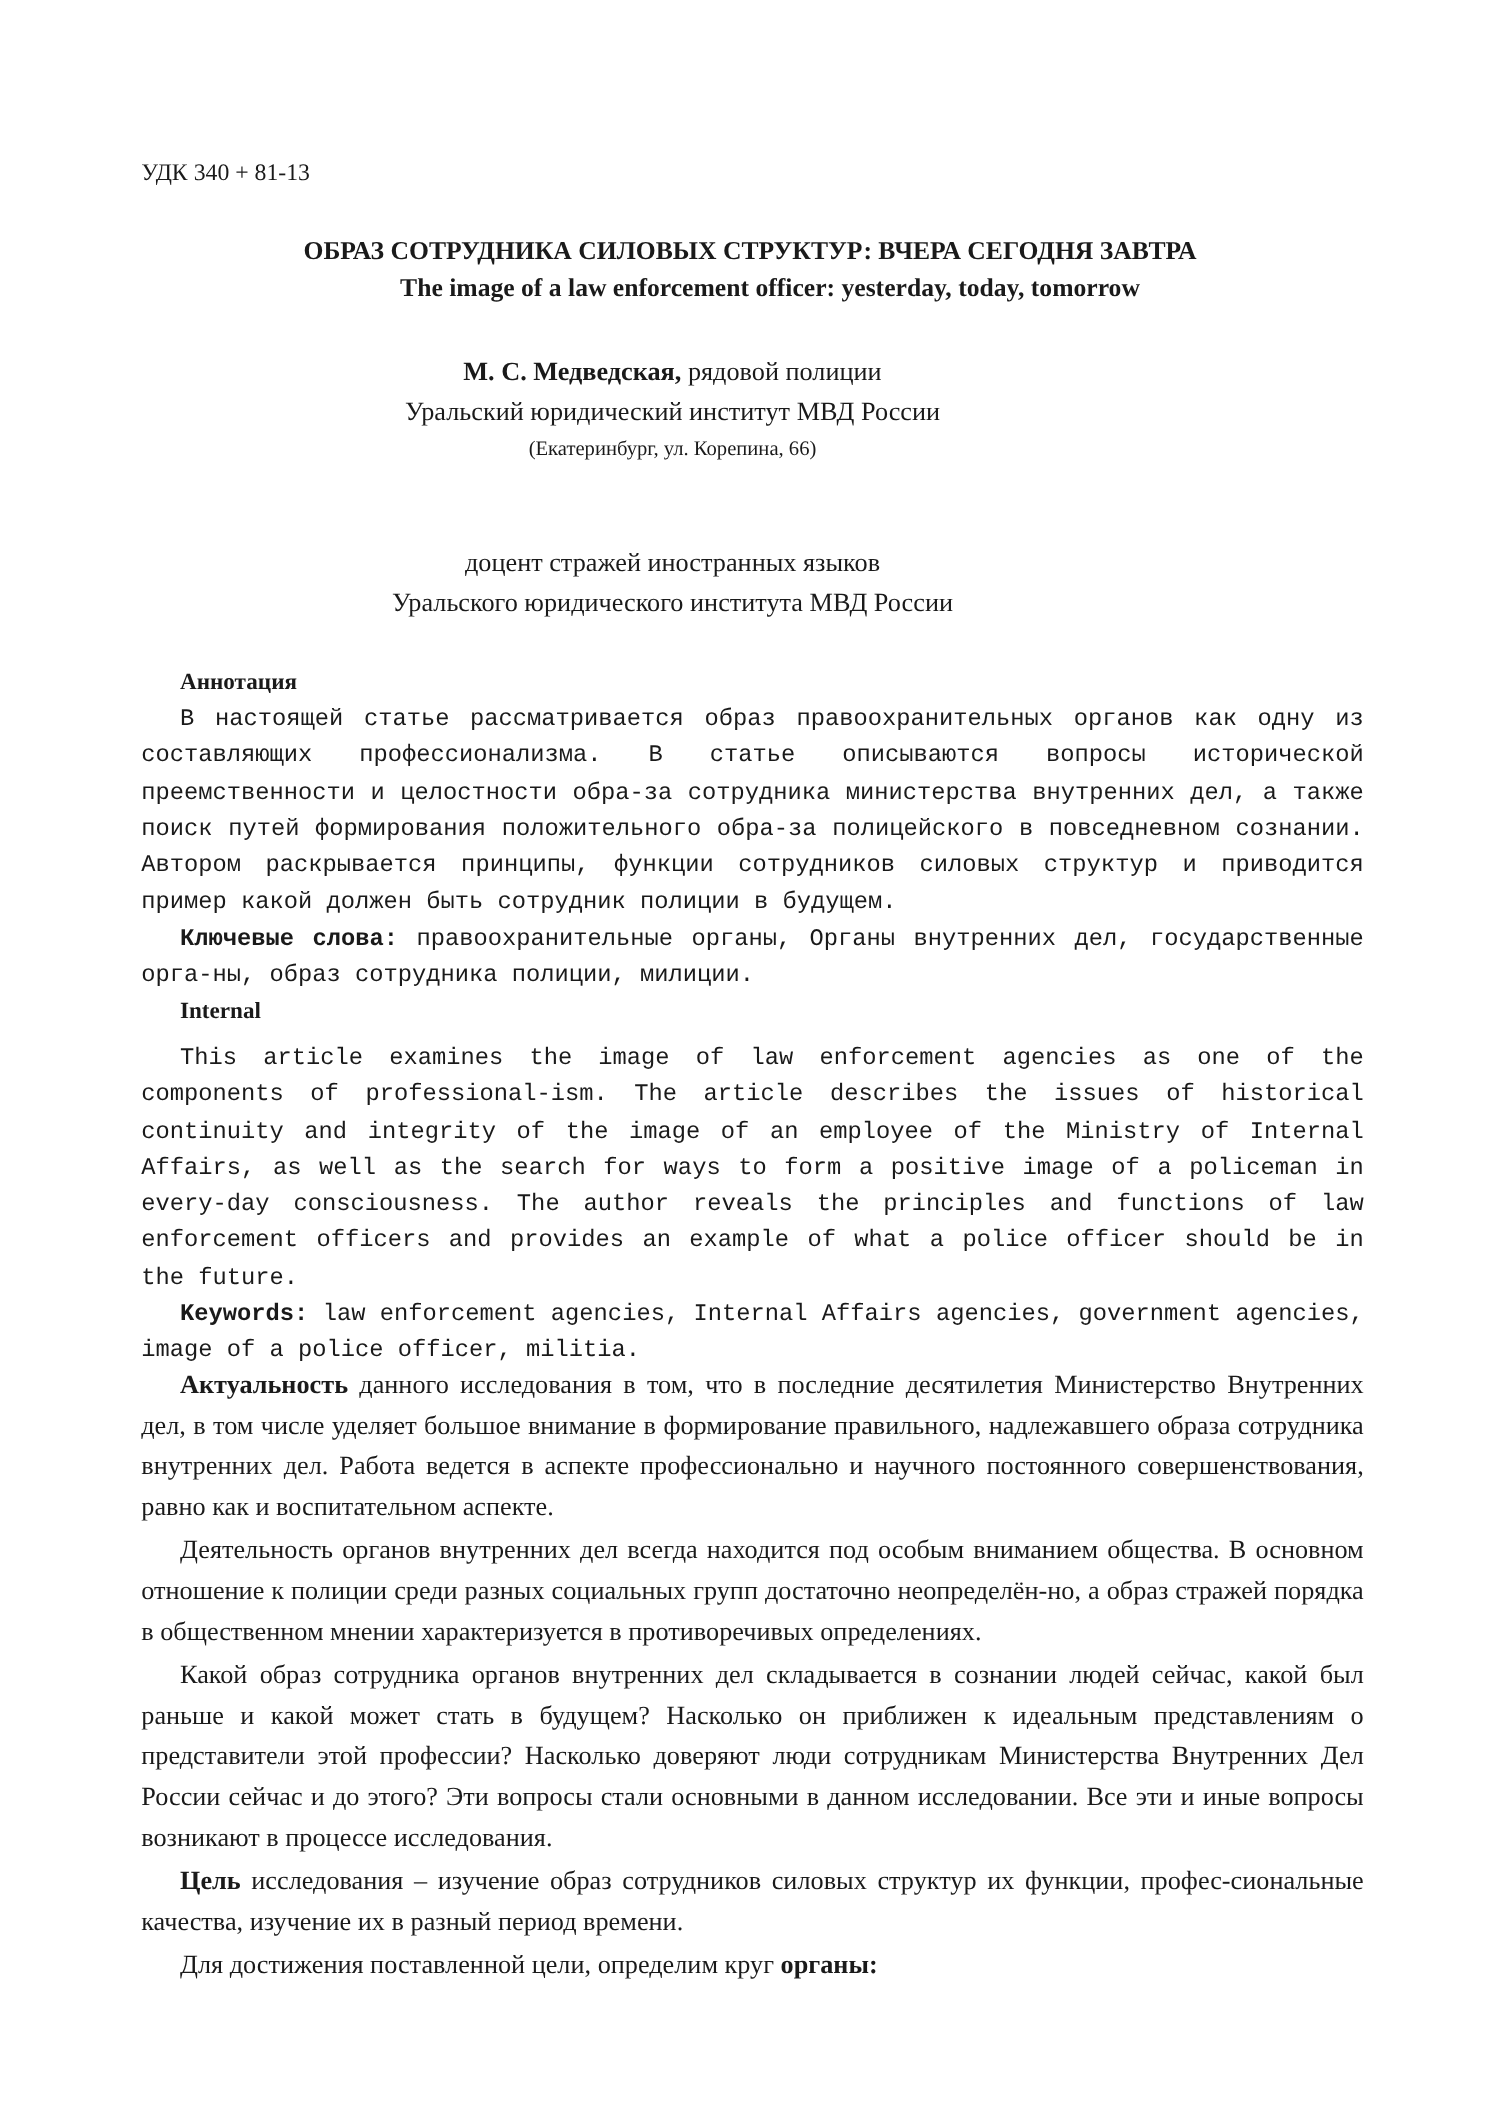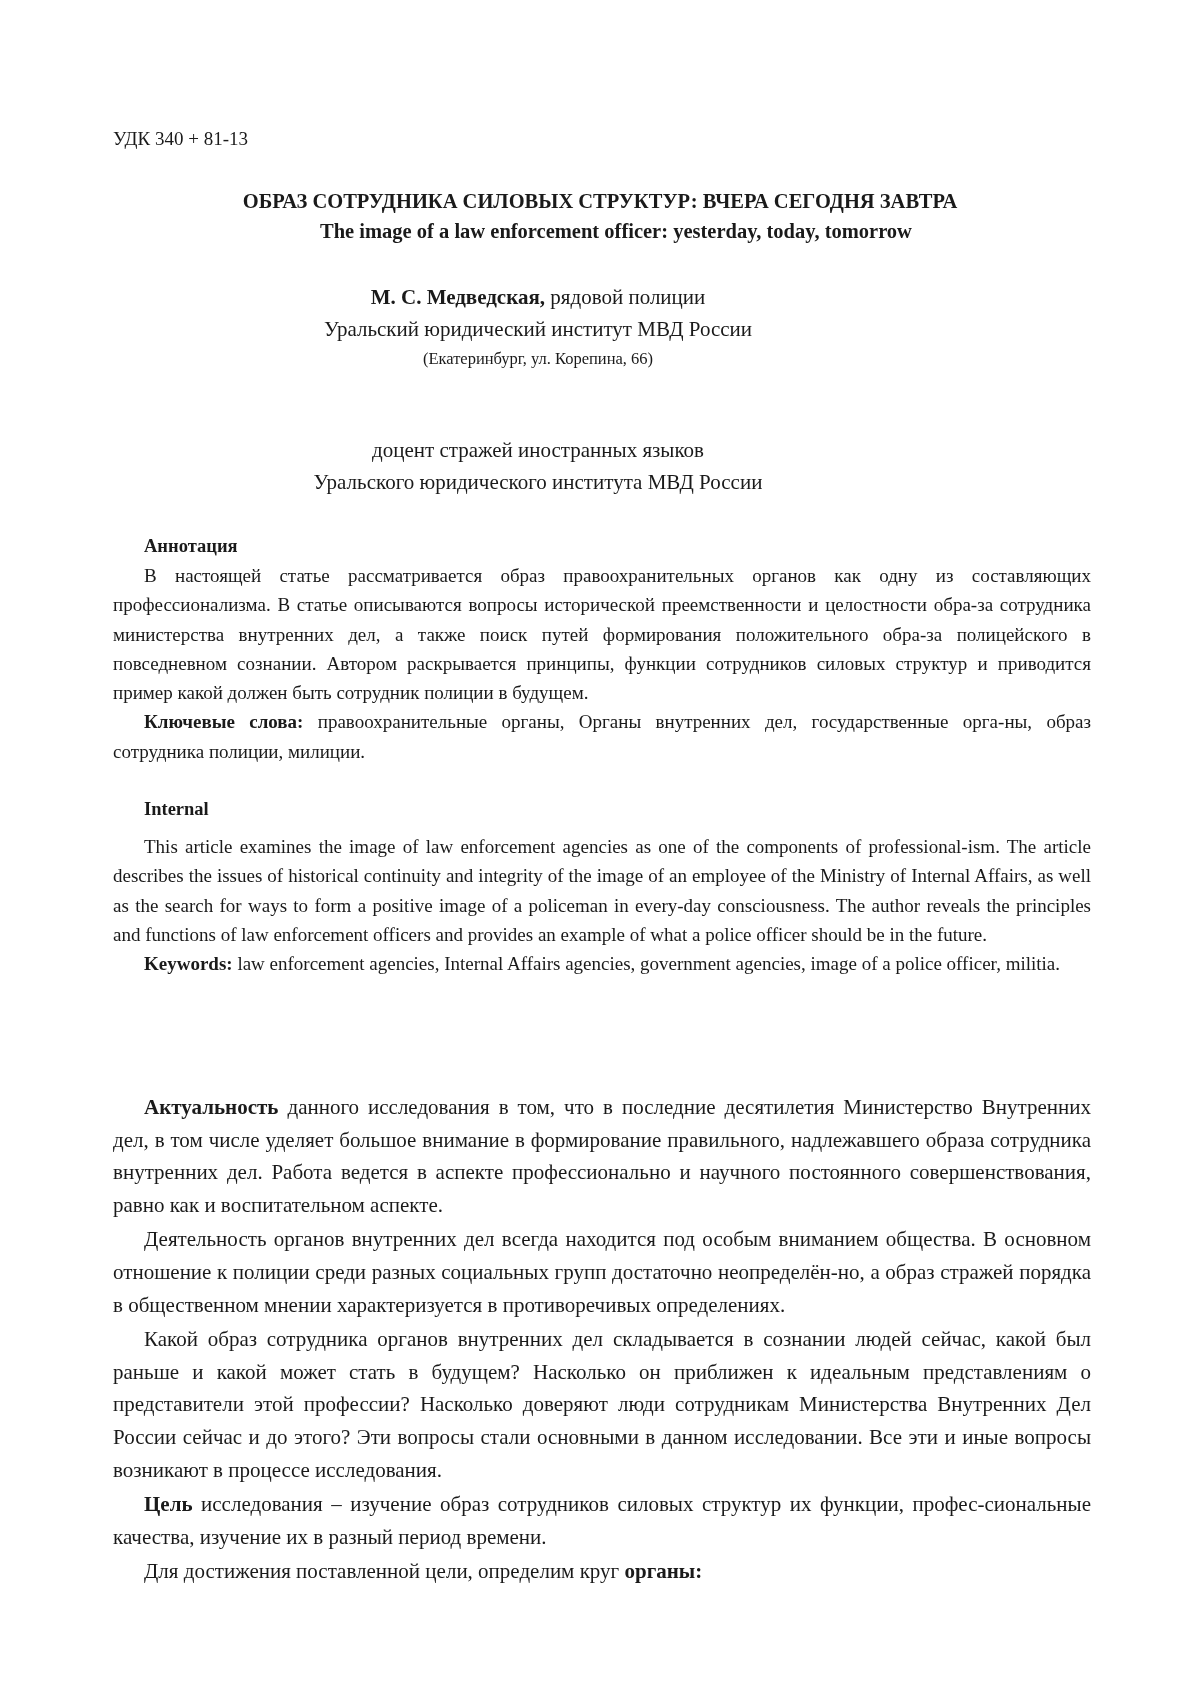--- a/index.html
+++ b/index.html
@@ -62,20 +62,21 @@
       left: 113px;
       width: 978px;
       font-size: 19px;
       line-height: 29.3px;
       text-align: justify;
     }
     .block p {
       margin: 0;
       text-indent: 31px;
       text-align: justify;
+      font-family: Liberation Mono, monospace;
     }
     .heading {
       position: absolute;
       left: 144px;
       font-weight: bold;
       font-size: 18.5px;
     }
     .annot-head { top: 522px; }
     .annot-block { top: 547px; }
     .summary-head { top: 785px; }

